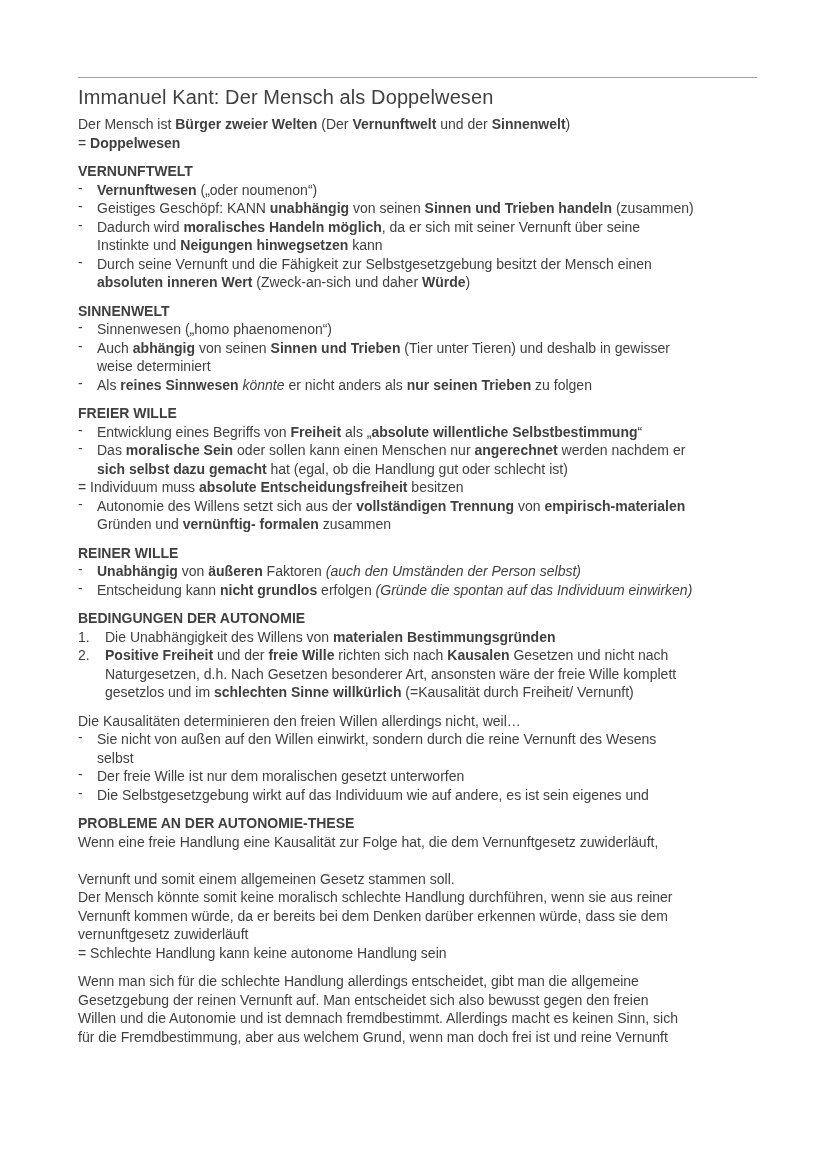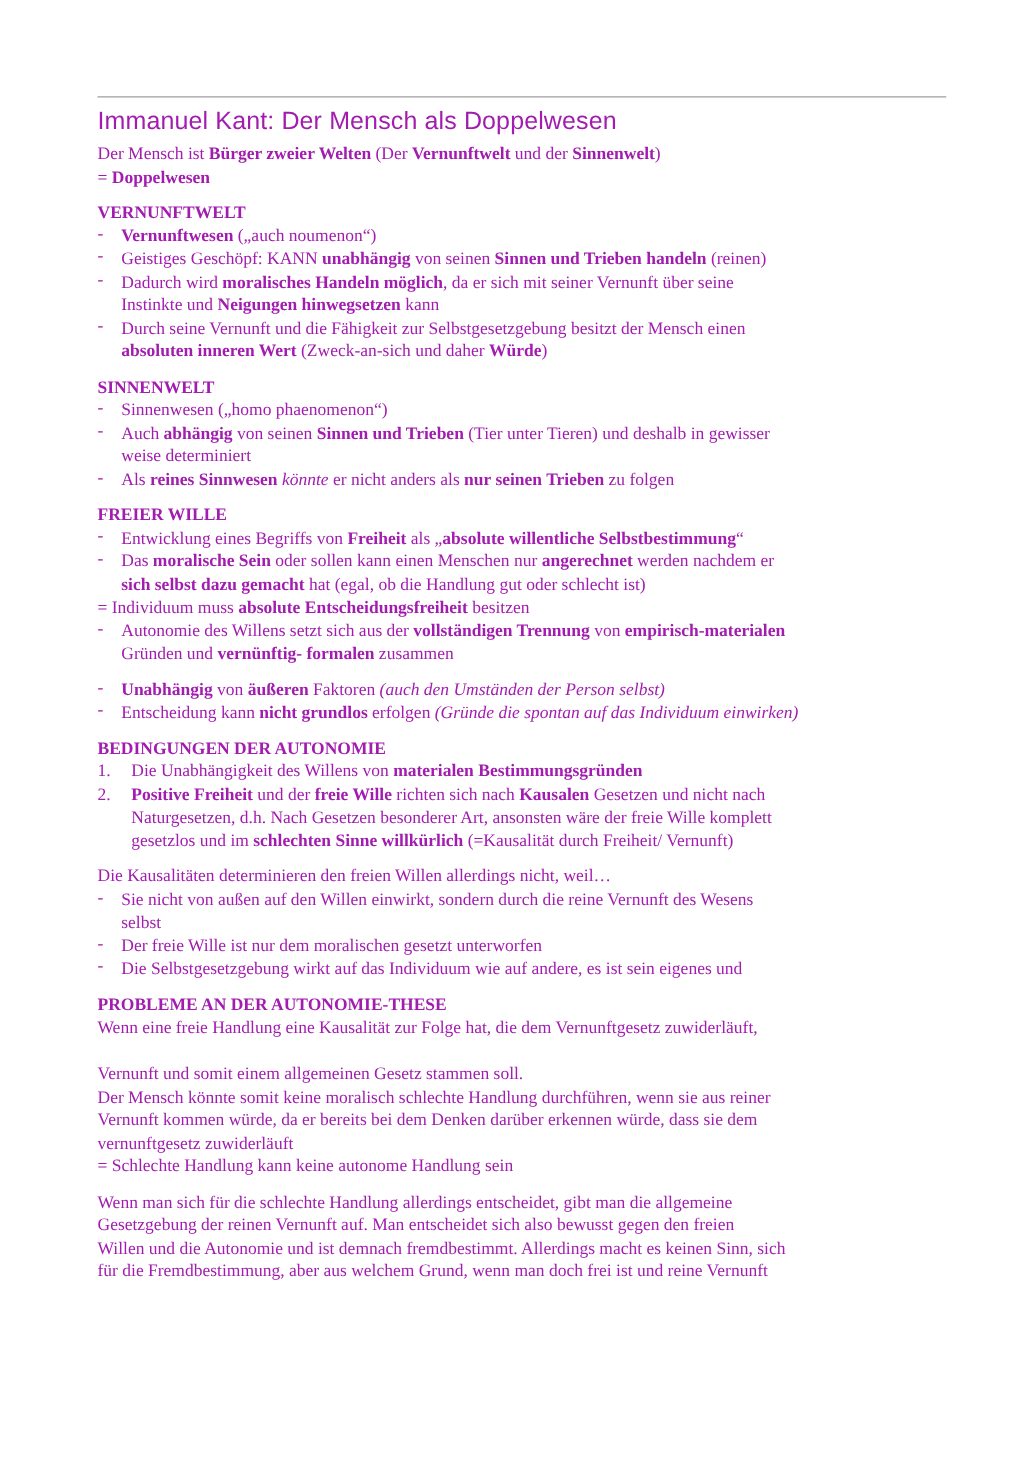--- a/index.html
+++ b/index.html
@@ -15,49 +15,49 @@
     padding: 77px 71px 40px 78px;
   }
   .rule { border-top: 1px solid #9e9e9e; height: 0; }
   .title {
     font-size: 20px;
     font-weight: 400;
     line-height: 24px;
     margin: 7px 0 6px 0;
     letter-spacing: 0.1px;
   }
-  .doc { font-size: 14px; line-height: 18.5px; font-family: Liberation Serif, serif; }
+  .doc { font-size: 14px; line-height: 18.5px; }
   .blk { margin: 0; }
   .gap { height: 10px; }
   .heading { font-weight: 700; }
   .item, .num { display: flex; }
   .item > .marker { flex: 0 0 19px; position: relative; top: -2px; }
   .num > .marker { flex: 0 0 27px; top: 0; }
   .itext { flex: 1 1 auto; }
   .b { font-weight: 700; }
   .i { font-style: italic; margin-top: 24px; }
 </style>
 </head>
 <body style="background: rgb(255, 255, 255);">
 
-<div class="page" style="color: #a21caf;">
+<div class="page" style="color: #404040;">
   <div class="rule" style="border-top-color: rgb(158, 158, 158);"></div>
   <h1 class="title">Immanuel Kant: Der Mensch als Doppelwesen</h1>
   <div class="doc">
       <div class="blk para"><span>Der Mensch ist </span><span class="b">Bürger zweier Welten</span><span> (Der </span><span class="b">Vernunftwelt</span><span> und der </span><span class="b">Sinnenwelt</span><span>)</span></div>
       <div class="blk para"><span>= </span><span class="b">Doppelwesen</span></div>
       <div class="blk gap"></div>
       <div class="blk heading">VERNUNFTWELT</div>
       <div class="blk item">
         <span class="marker">-</span>
-        <span class="itext"><span class="b">Vernunftwesen</span><span> („auch noumenon“)</span></span>
+        <span class="itext"><span class="b">Vernunftwesen</span><span> („oder noumenon“)</span></span>
       </div>
       <div class="blk item">
         <span class="marker">-</span>
-        <span class="itext"><span>Geistiges Geschöpf: KANN </span><span class="b">unabhängig</span><span> von seinen </span><span class="b">Sinnen und Trieben handeln</span><span> (reinen)</span></span>
+        <span class="itext"><span>Geistiges Geschöpf: KANN </span><span class="b">unabhängig</span><span> von seinen </span><span class="b">Sinnen und Trieben handeln</span><span> (zusammen)</span></span>
       </div>
       <div class="blk item">
         <span class="marker">-</span>
         <span class="itext"><span>Dadurch wird </span><span class="b">moralisches Handeln möglich</span><span>, da er sich mit seiner Vernunft über seine</span><br><span>Instinkte und </span><span class="b">Neigungen hinwegsetzen</span><span> kann</span></span>
       </div>
       <div class="blk item">
         <span class="marker">-</span>
         <span class="itext"><span>Durch seine Vernunft und die Fähigkeit zur Selbstgesetzgebung besitzt der Mensch einen</span><br><span class="b">absoluten inneren Wert</span><span> (Zweck-an-sich und daher </span><span class="b">Würde</span><span>)</span></span>
       </div>
       <div class="blk gap"></div>
@@ -83,20 +83,21 @@
       <div class="blk item">
         <span class="marker">-</span>
         <span class="itext"><span>Das </span><span class="b">moralische Sein</span><span> oder sollen kann einen Menschen nur </span><span class="b">angerechnet</span><span> werden nachdem er</span><br><span class="b">sich selbst dazu gemacht</span><span> hat (egal, ob die Handlung gut oder schlecht ist)</span></span>
       </div>
       <div class="blk para"><span>= Individuum muss </span><span class="b">absolute Entscheidungsfreiheit</span><span> besitzen</span></div>
       <div class="blk item">
         <span class="marker">-</span>
         <span class="itext"><span>Autonomie des Willens setzt sich aus der </span><span class="b">vollständigen Trennung</span><span> von </span><span class="b">empirisch-materialen</span><br><span>Gründen und </span><span class="b">vernünftig- formalen</span><span> zusammen</span></span>
       </div>
       <div class="blk gap"></div>
+      <div class="blk heading">REINER WILLE</div>
       <div class="blk item">
         <span class="marker">-</span>
         <span class="itext"><span class="b">Unabhängig</span><span> von </span><span class="b">äußeren</span><span> Faktoren </span><span class="i">(auch den Umständen der Person selbst)</span></span>
       </div>
       <div class="blk item">
         <span class="marker">-</span>
         <span class="itext"><span>Entscheidung kann </span><span class="b">nicht grundlos</span><span> erfolgen </span><span class="i">(Gründe die spontan auf das Individuum einwirken)</span></span>
       </div>
       <div class="blk gap"></div>
       <div class="blk heading">BEDINGUNGEN DER AUTONOMIE</div>

